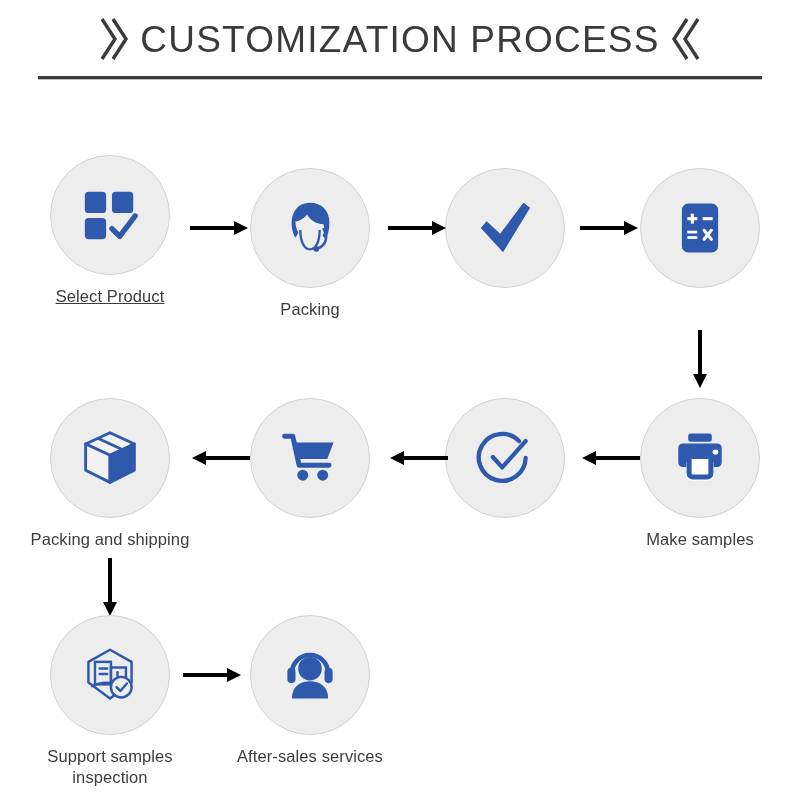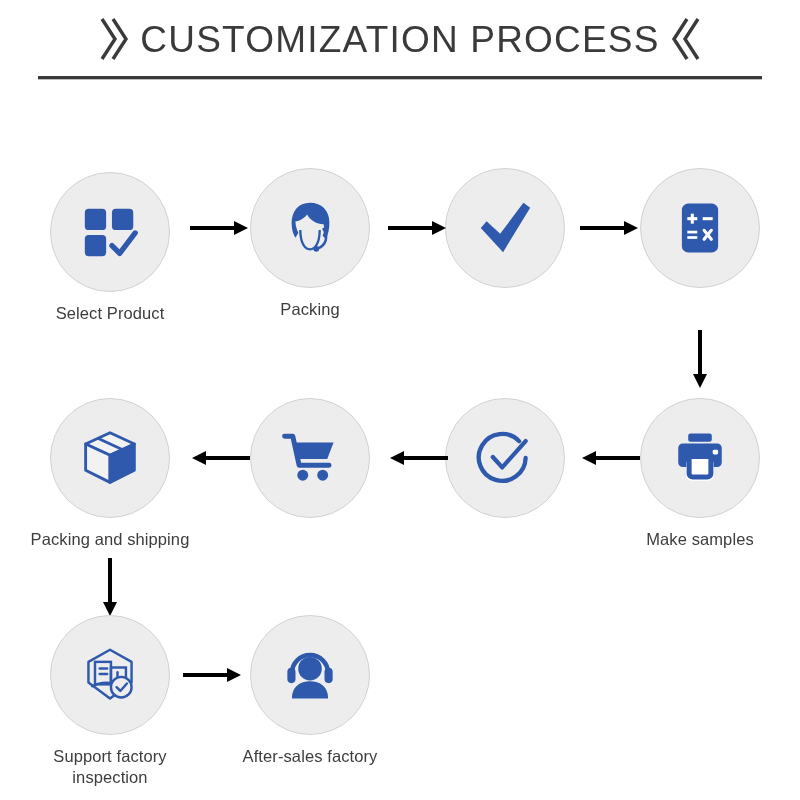--- a/index.html
+++ b/index.html
@@ -120,21 +120,21 @@
         <path d="M28 3 L15 23 L28 43" fill="none" stroke="#3a3a3a" stroke-width="3.4" stroke-linecap="butt"></path>
         <path d="M17 3 L4 23 L17 43" fill="none" stroke="#3a3a3a" stroke-width="3.4" stroke-linecap="butt"></path>
       </svg>
     </span>
   </div>
   <div class="divider"></div>
 </div>
 
 <div class="flow">
 
-  <div class="node" style="left:110px; top:172px;">
+  <div class="node" style="left:110px; top:155px;text-decoration:underline;">
     <div class="circle">
       <span>
         <svg viewBox="0 0 64 64" width="62" height="62" aria-hidden="true">
           <rect x="6" y="8" width="22" height="22" rx="4" fill="#2e59ac"></rect>
           <rect x="34" y="8" width="22" height="22" rx="4" fill="#2e59ac"></rect>
           <rect x="6" y="35" width="22" height="22" rx="4" fill="#2e59ac"></rect>
           <path d="M34 46 L42 54 L58 33" fill="none" stroke="#2e59ac" stroke-width="5.5" stroke-linecap="round" stroke-linejoin="round"></path>
         </svg>
       </span>
     </div>
@@ -298,36 +298,36 @@
           <rect x="16" y="18" width="17" height="24" fill="none" stroke="#2e59ac" stroke-width="2.6"></rect>
           <rect x="33" y="24" width="16" height="18" fill="none" stroke="#2e59ac" stroke-width="2.6"></rect>
           <path d="M21 25 L29 25 M21 31 L29 31" stroke="#2e59ac" stroke-width="2.6" stroke-linecap="round"></path>
           <path d="M40 29 L40 36" stroke="#2e59ac" stroke-width="2.6" stroke-linecap="round"></path>
           <path d="M13 44 C22 39 34 39 44 44" fill="none" stroke="#2e59ac" stroke-width="2.6" stroke-linecap="round"></path>
           <circle cx="44" cy="45" r="11" fill="#ededed" stroke="#2e59ac" stroke-width="2.6"></circle>
           <path d="M39 45 L43 49 L50 41" fill="none" stroke="#2e59ac" stroke-width="2.6" stroke-linecap="round" stroke-linejoin="round"></path>
         </svg>
       </span>
     </div>
-    <div class="node-label">Support factory inspection</div>
+    <div class="node-label">Support samples inspection</div>
   </div>
 
   <div class="node" style="left:310px; top:615px;">
     <div class="circle">
       <span>
         <svg viewBox="0 0 64 64" width="58" height="58" aria-hidden="true">
           <path d="M12 30 A20 20 0 0 1 52 30" fill="none" stroke="#2e59ac" stroke-width="5"></path>
           <rect x="7" y="24" width="9" height="17" rx="4.5" fill="#2e59ac"></rect>
           <rect x="48" y="24" width="9" height="17" rx="4.5" fill="#2e59ac"></rect>
           <circle cx="32" cy="25" r="13" fill="#2e59ac"></circle>
           <path d="M12 58 C12 45 21 39 32 39 C43 39 52 45 52 58 Z" fill="#2e59ac"></path>
         </svg>
       </span>
     </div>
-    <div class="node-label">After-sales factory</div>
+    <div class="node-label">After-sales services</div>
   </div>
 
   <div class="arrow" style="left:183px; top:665px;">
     <svg viewBox="0 0 60 20" width="60" height="20" aria-hidden="true">
       <path d="M0 10 L44 10" stroke="#000" stroke-width="4"></path>
       <path d="M44 3 L58 10 L44 17 Z" fill="#000"></path>
     </svg>
   </div>
 
 </div>

